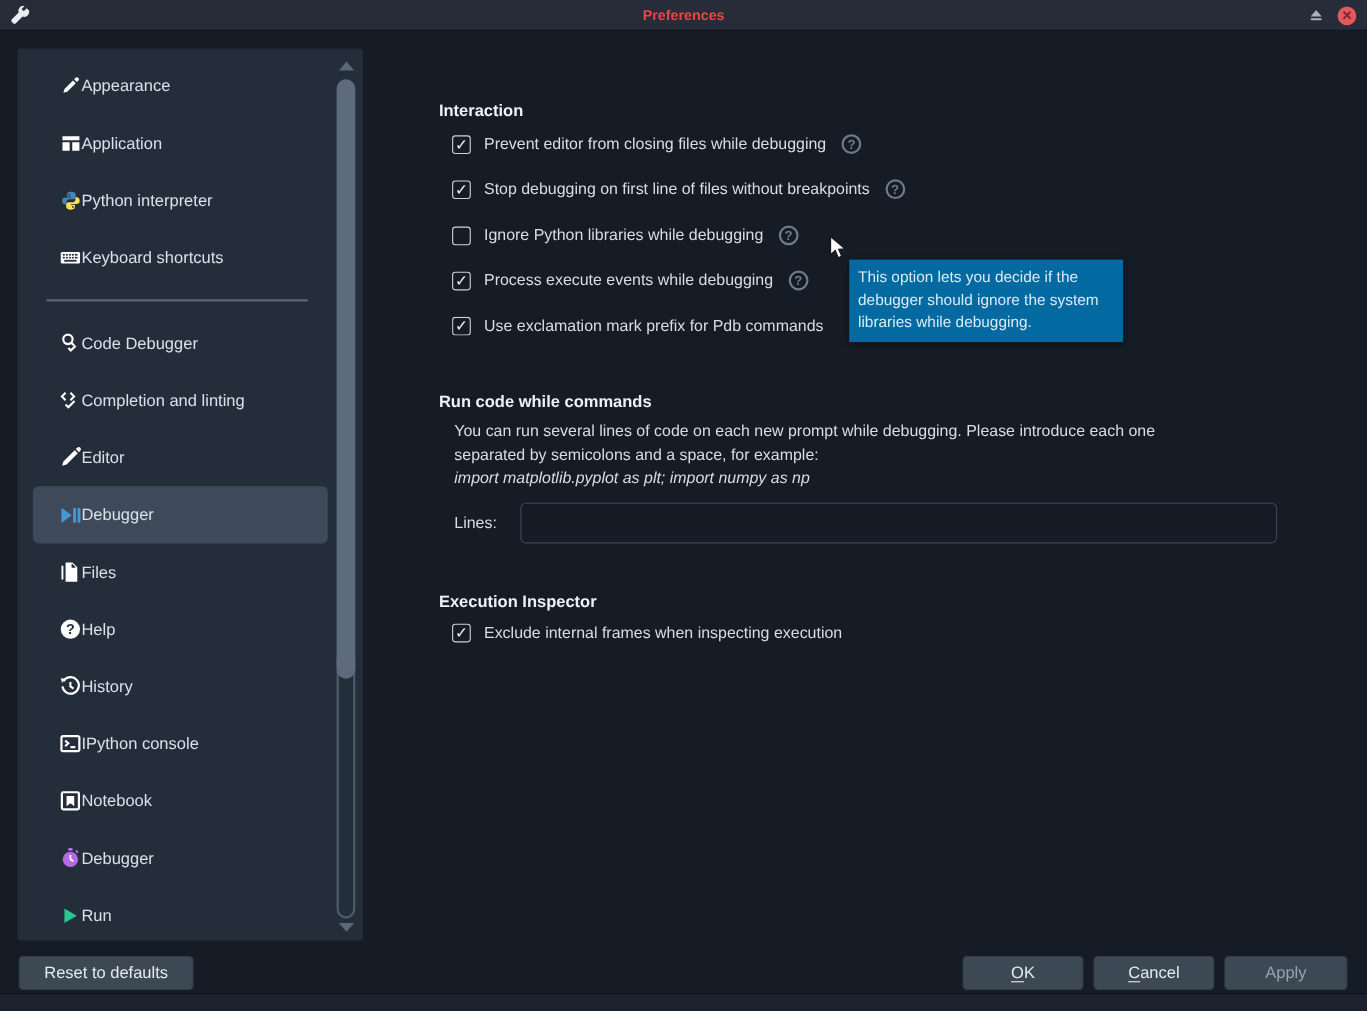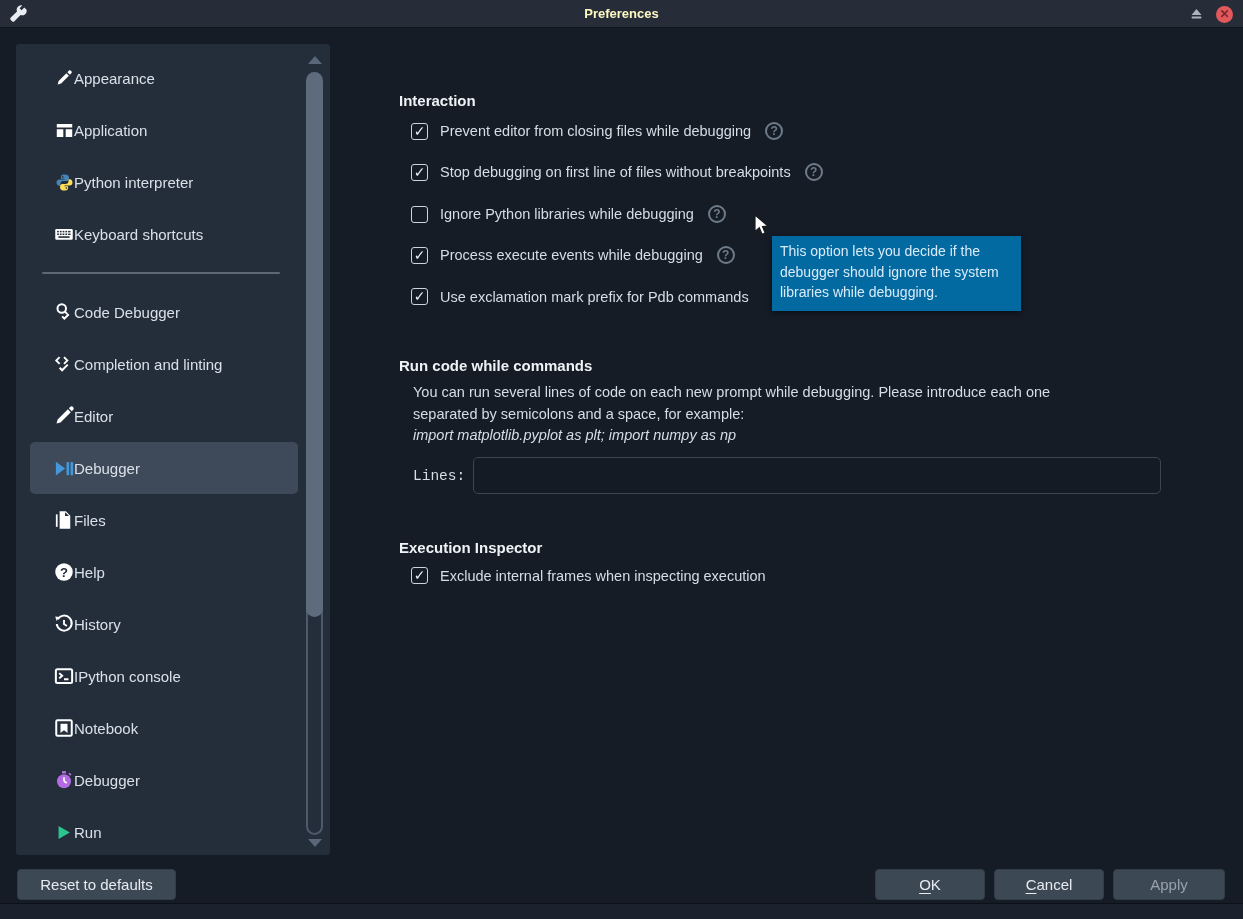--- a/index.html
+++ b/index.html
@@ -11,21 +11,21 @@
     color:#d9e0e8;
   }
   
   .titlebar {
     position:absolute; left:0; top:0; width:1243px; height:28px;
     background:#262d39; border-bottom:1px solid #0e141c;
     display:flex; align-items:center;
   }
   .titlebar-icon { position:absolute; left:9px; top:5px; width:18px; height:18px; }
   .titlebar-title {
-    width:100%; text-align:center; font-size:13px; font-weight:bold; color:#fef9c3;
+    width:100%; text-align:center; font-size:13px; font-weight:bold; color:#ef4444;
   }
   .tb-buttons { position:absolute; right:10px; top:0; height:28px; display:flex; align-items:center; gap:12px; }
   .shade-btn { width:16px; height:16px; display:flex; align-items:center; justify-content:center; }
   .close-btn {
     width:17px; height:17px; border-radius:50%; background:#e2595b;
     display:flex; align-items:center; justify-content:center;
     color:#7e2730; font-size:12px; font-weight:bold; line-height:1;
   }
   
   .sidebar {
@@ -72,21 +72,21 @@
     margin-left:14px; flex:0 0 18px;
   }
   .tooltip {
     position:absolute; left:772px; top:236px; width:249px;
     background:#0369a1; color:#d8ebf8; font-size:14px; line-height:20.5px;
     padding:5px 8px 8px 8px; z-index:20;
     box-shadow:0 2px 6px rgba(0,0,0,0.45);
   }
   .desc-text { position:absolute; font-size:14.5px; line-height:21.5px; color:#d6dde5; }
   .desc-example { font-style:italic; }
-  .lines-label { position:absolute; font-size:14.5px; color:#d6dde5;font-family:Liberation Mono, monospace; }
+  .lines-label { position:absolute; font-size:14.5px; color:#d6dde5; }
   .lines-input {
     position:absolute; left:473px; top:457px; width:688px; height:37px;
     background:#141b25; border:1px solid #3b4654; border-radius:5px;
     color:#d9e0e8; font-size:14px; padding:0 10px; outline:none;
     font-family:"Liberation Sans", sans-serif;
   }
   
   .btn {
     position:absolute; height:31px; background:#3d4855; border:1px solid #333d49;
     border-radius:4px; color:#e6ebf0; font-size:15px;

